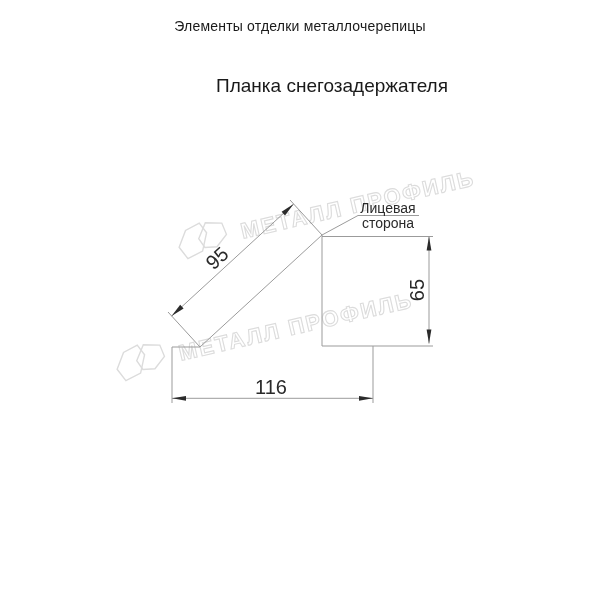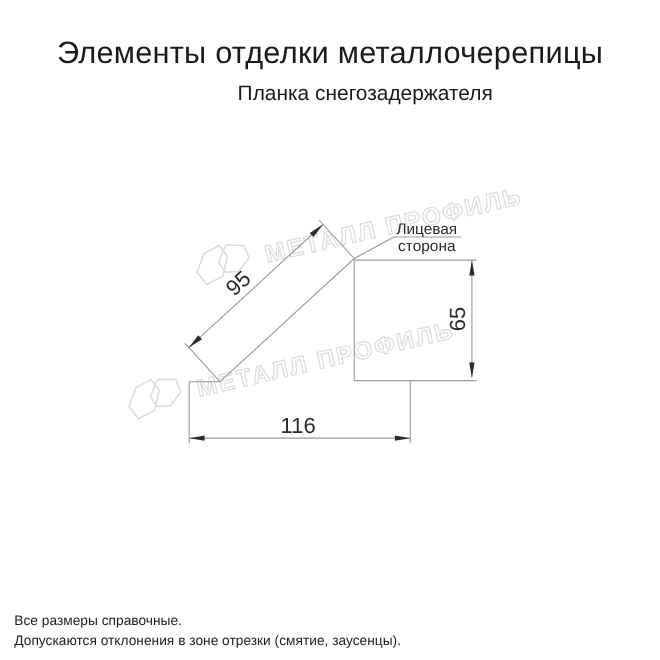--- a/index.html
+++ b/index.html
@@ -1,21 +1,21 @@
 <!DOCTYPE html>
 <html><head>
 <meta charset="utf-8">
 <style>
   html,body{margin:0;padding:0;background:#fff;}
   .canvas{
     position:relative;width:600px;height:600px;background:#ffffff;
     overflow:hidden;font-family:"Liberation Sans", sans-serif;color:#1a1a1a;
   }
   .hdr{position:absolute;left:0;width:600px;text-align:center;}
-  .hdr.title{top:32px;font-size:28px;letter-spacing:0.2px;}
+  .hdr.title{top:18px;font-size:14px;letter-spacing:0.2px;}
   .hdr.sub{top:75px;font-size:19px;padding-left:32px;}
   .hdr.code{top:105px;font-size:19px;}
   .footer{position:absolute;left:13px;top:556px;font-size:12.5px;line-height:17.5px;color:#1f1f1f;}
   .wm{
     position:absolute;display:flex;align-items:center;gap:7px;
     transform-origin:0 50%;transform:rotate(-13deg);pointer-events:none;
   }
   .wm .wm-text{
     font-size:22px;font-weight:700;letter-spacing:2px;white-space:nowrap;
     color:transparent;-webkit-text-stroke:1.1px #dcdcdc;
@@ -81,18 +81,14 @@
     <polygon class="arrow" points="373,398.3 359,395.9 359,400.7"></polygon>
 
     <text class="dim-num" transform="translate(217,258) rotate(-42.5)" text-anchor="middle" dominant-baseline="central">95</text>
     <text class="dim-num" transform="translate(417,290) rotate(-90)" text-anchor="middle" dominant-baseline="central">65</text>
     <text class="dim-num" x="271" y="394" text-anchor="middle">116</text>
 
     <text class="face-lbl" x="388" y="212.5" text-anchor="middle">Лицевая</text>
     <text class="face-lbl" x="388" y="228" text-anchor="middle">сторона</text>
   </svg>
 
-  <div class="footer">
-    <div>Все размеры справочные.</div>
-    <div>Допускаются отклонения в зоне отрезки (смятие, заусенцы).</div>
-  </div>
 
 </div>
 
 </body></html>

